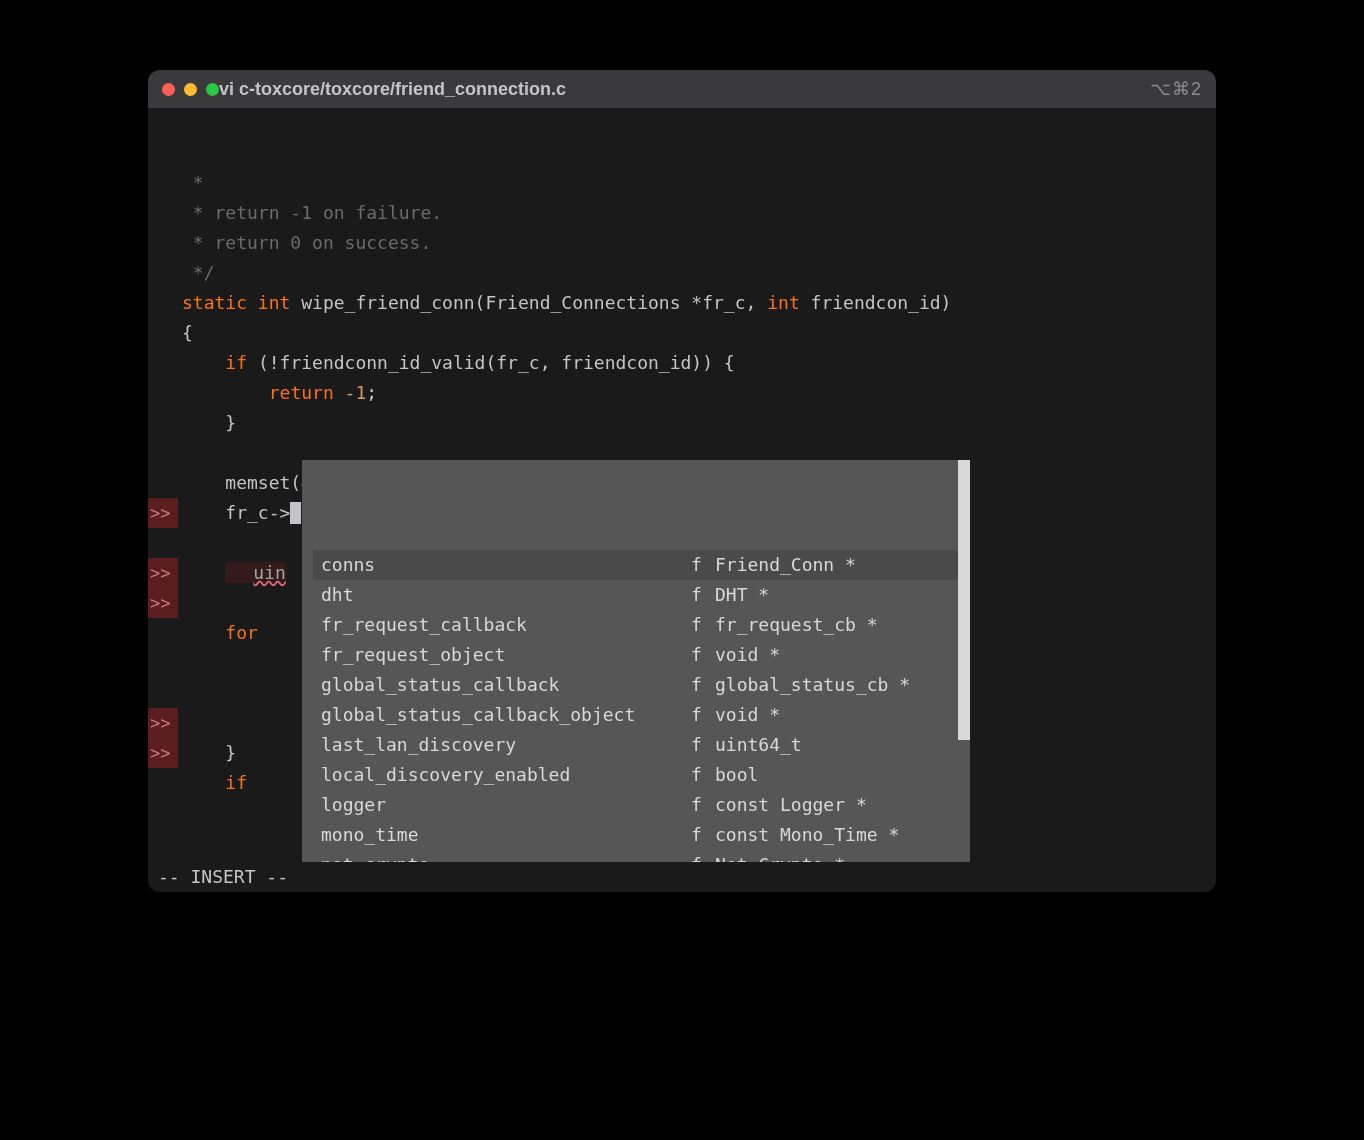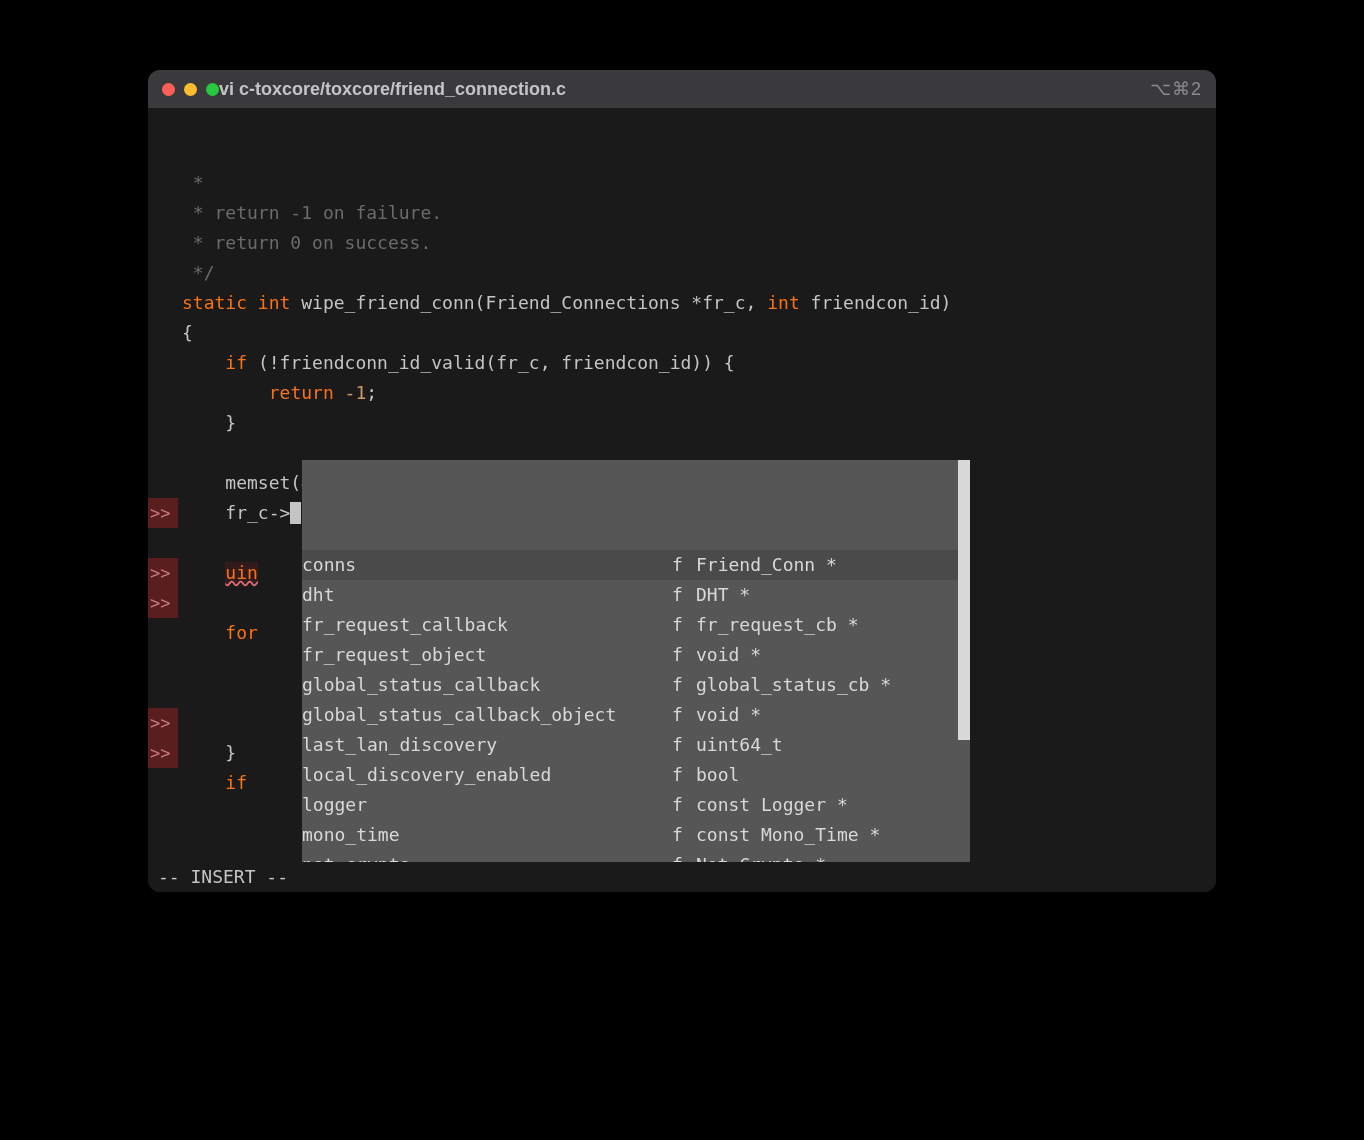--- a/index.html
+++ b/index.html
@@ -73,21 +73,21 @@
     line-height: 30px;
     color: #c4c4c6;
     position: relative;
     white-space: pre;
   }
   .code-line { height: 30px; padding-left: 4px; }
   .c-comment { color: #6b6b6d; }
   .c-kw { color: #f97316; }
   .c-kw2 { color: #e5c07b; }
   .c-num { color: #d19a66; }
-  .c-err { color: #f97316; text-decoration: underline wavy #e06c75; background: rgba(90,30,30,0.4);}
+  .c-err { color: #a3a3a3; text-decoration: underline wavy #e06c75; background: rgba(90,30,30,0.4); padding-left: 28px;}
   .cursor {
     display: inline-block;
     width: 11px;
     height: 22px;
     background: #c4c4c6;
     vertical-align: middle;
     margin-bottom: 3px;
   }
   .popup {
     position: absolute;
@@ -107,21 +107,21 @@
     background: #d8d8d8;
   }
   .popup-scroll::after {
     content: '';
     position: absolute;
     bottom: 0; left: 0;
     width: 12px;
     height: 30px;
     background: #565656;
   }
-  .popup-item { display: flex; height: 30px; }
+  .popup-item { display: flex; padding-left: 8px; height: 30px; margin-left: 11px; }
   .popup-item.sel { background: #4a4a4a; }
   .p-name { width: 370px; flex-shrink: 0; }
   .p-kind { width: 24px; flex-shrink: 0; }
   .p-type { flex: 1; }
   .statusline {
     height: 30px;
     background: #1a1a1a;
     color: #c4c4c6;
     font-size: 18px;
     line-height: 30px;

